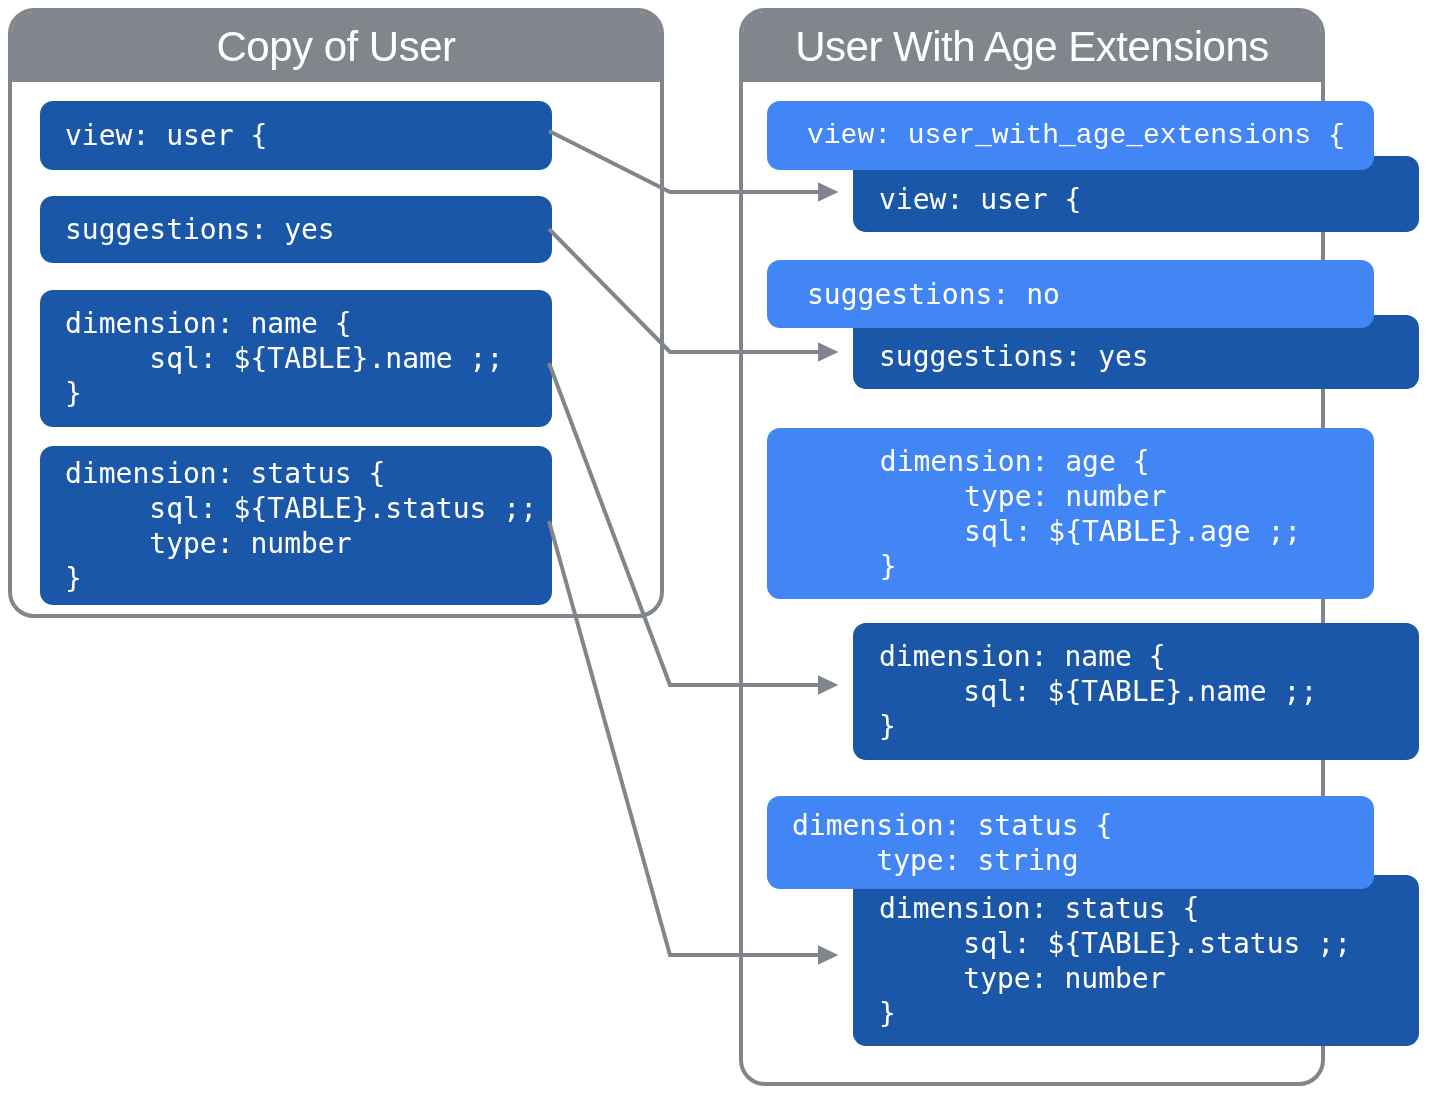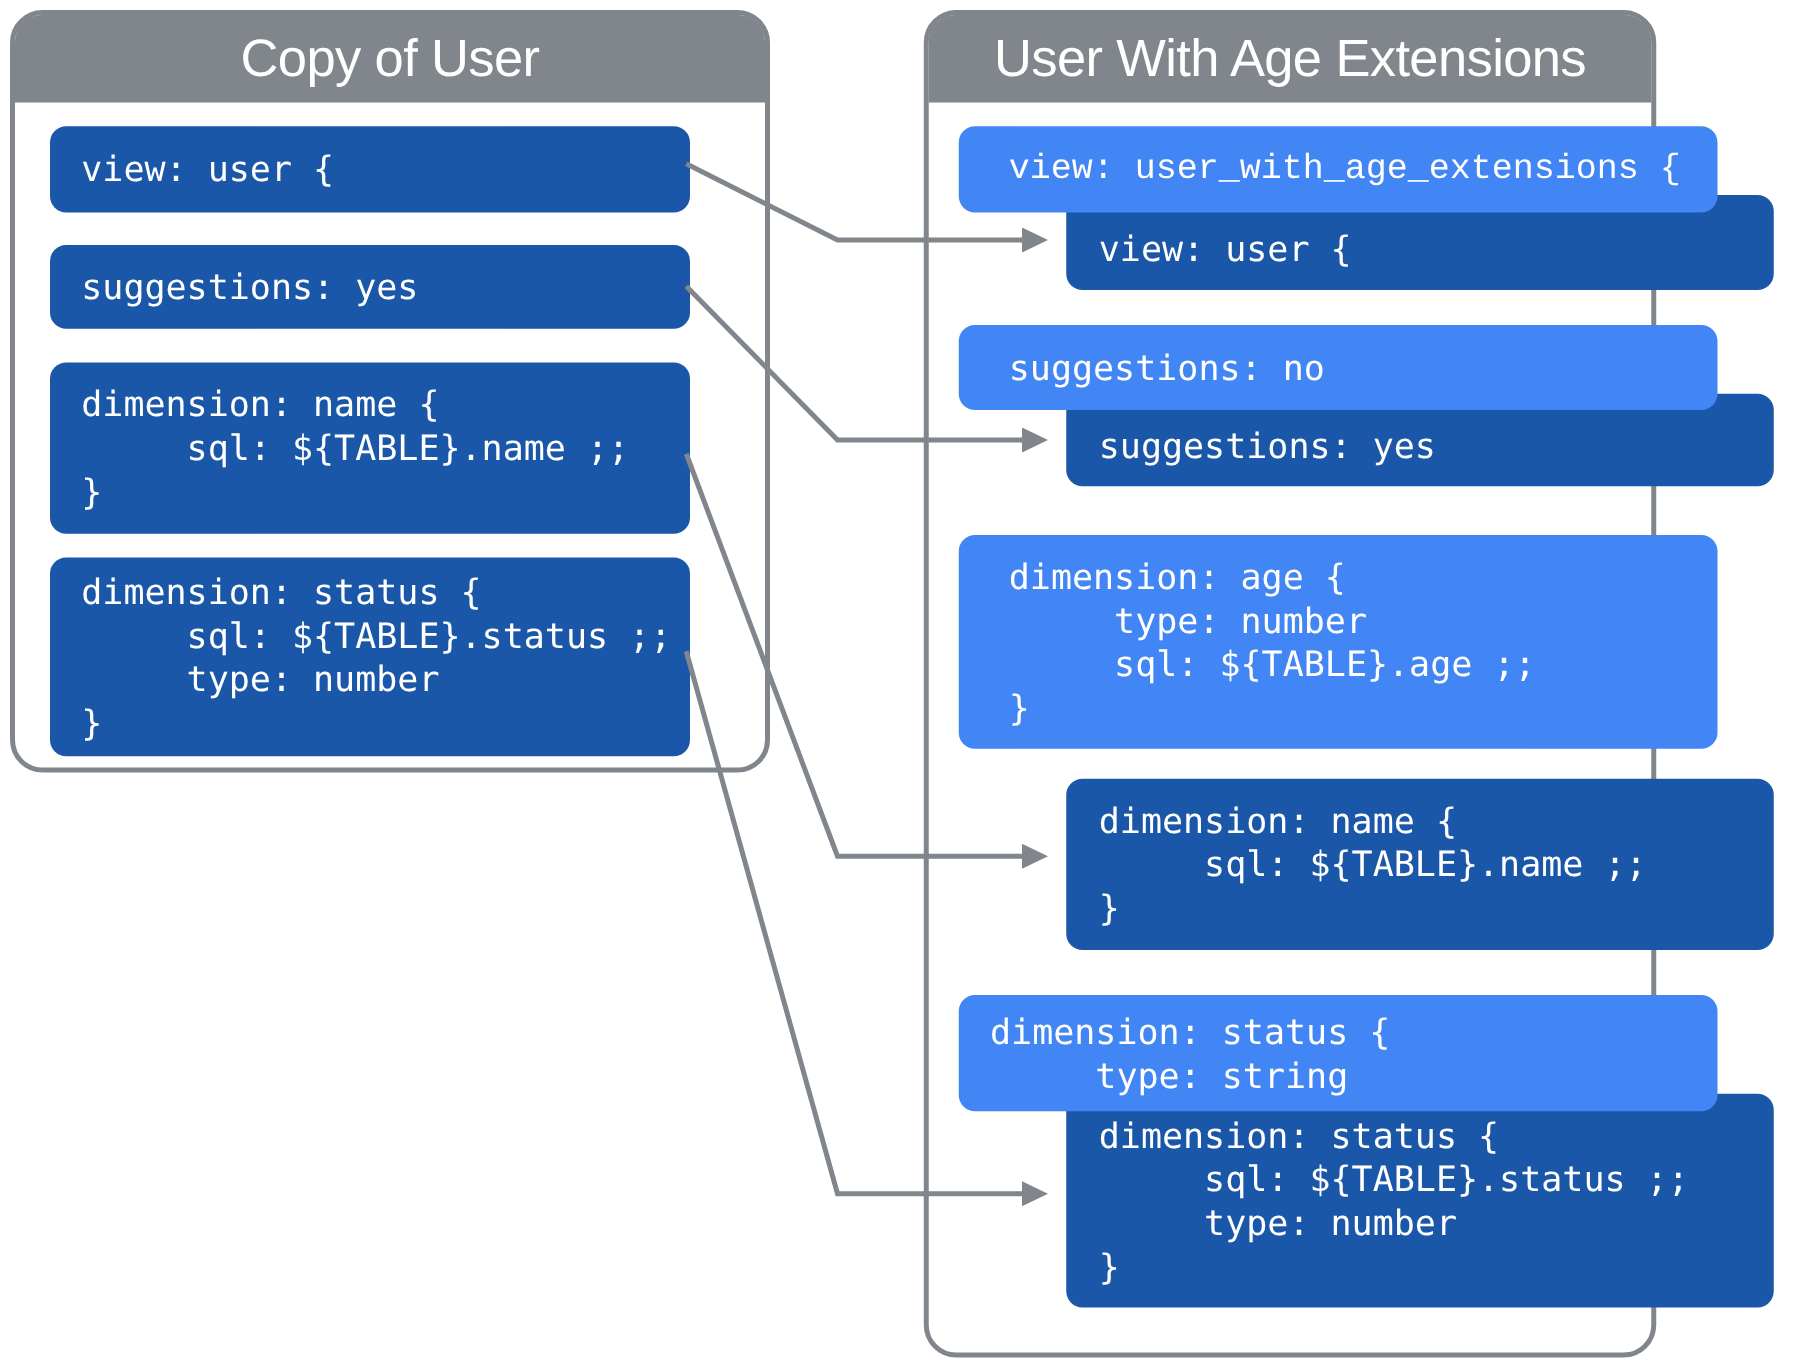--- a/index.html
+++ b/index.html
@@ -5,21 +5,21 @@
   :root{
     --gray:#80868B;
     --dark:#1B57A8;
     --light:#4285F4;
     --text:#FFFFFF;
   }
   html,body{margin:0;padding:0;background:#fff;}
   .canvas{position:relative;width:1450px;height:1096px;background:#fff;overflow:hidden;
           font-family:"Liberation Sans",sans-serif;}
   .panel{position:absolute;background:#fff;border:4px solid var(--gray);border-radius:26px;box-sizing:border-box;}
-  .panel-left{left:8px;top:8px;width:608px;height:610px;}
+  .panel-left{left:8px;top:8px;width:656px;height:610px;}
   .panel-right{left:739px;top:8px;width:586px;height:1078px;padding-left:48px;}
   .panel-header{position:absolute;top:0;left:0;right:0;height:70px;background:var(--gray);
                 border-radius:21px 21px 0 0;display:flex;align-items:center;justify-content:center;}
   .panel-title{color:var(--text);font-size:42px;font-weight:500;letter-spacing:-0.5px;}
   .code{position:absolute;border-radius:13px;color:var(--text);
         font-family:"DejaVu Sans Mono","Liberation Mono",monospace;
         font-size:28px;line-height:35px;white-space:pre;
         display:flex;align-items:center;box-sizing:border-box;}
   .dark{background:var(--dark);z-index:1;}
   .light{background:var(--light);z-index:2;}
@@ -69,21 +69,21 @@
       <span>view: user_with_age_extensions {</span>
     </div>
 
     <div class="code dark pl-m bottom-align" style="left:110px;top:303px;width:566px;height:74px;">
       <span>suggestions: yes</span>
     </div>
     <div class="code light pl-l" style="left:24px;top:248px;width:607px;height:68px;border-radius:13px;">
       <span>suggestions: no</span>
     </div>
 
-    <div class="code light pl-l" style="left:24px;top:416px;width:607px;height:171px;">
+    <div class="code light pl-l" style="left:24px;top:416px;width:607px;height:171px;justify-content:center;">
       <span>dimension: age {
      type: number
      sql: ${TABLE}.age ;;
 }</span>
     </div>
 
     <div class="code dark pl-m" style="left:110px;top:611px;width:566px;height:137px;">
       <span>dimension: name {
      sql: ${TABLE}.name ;;
 }</span>

